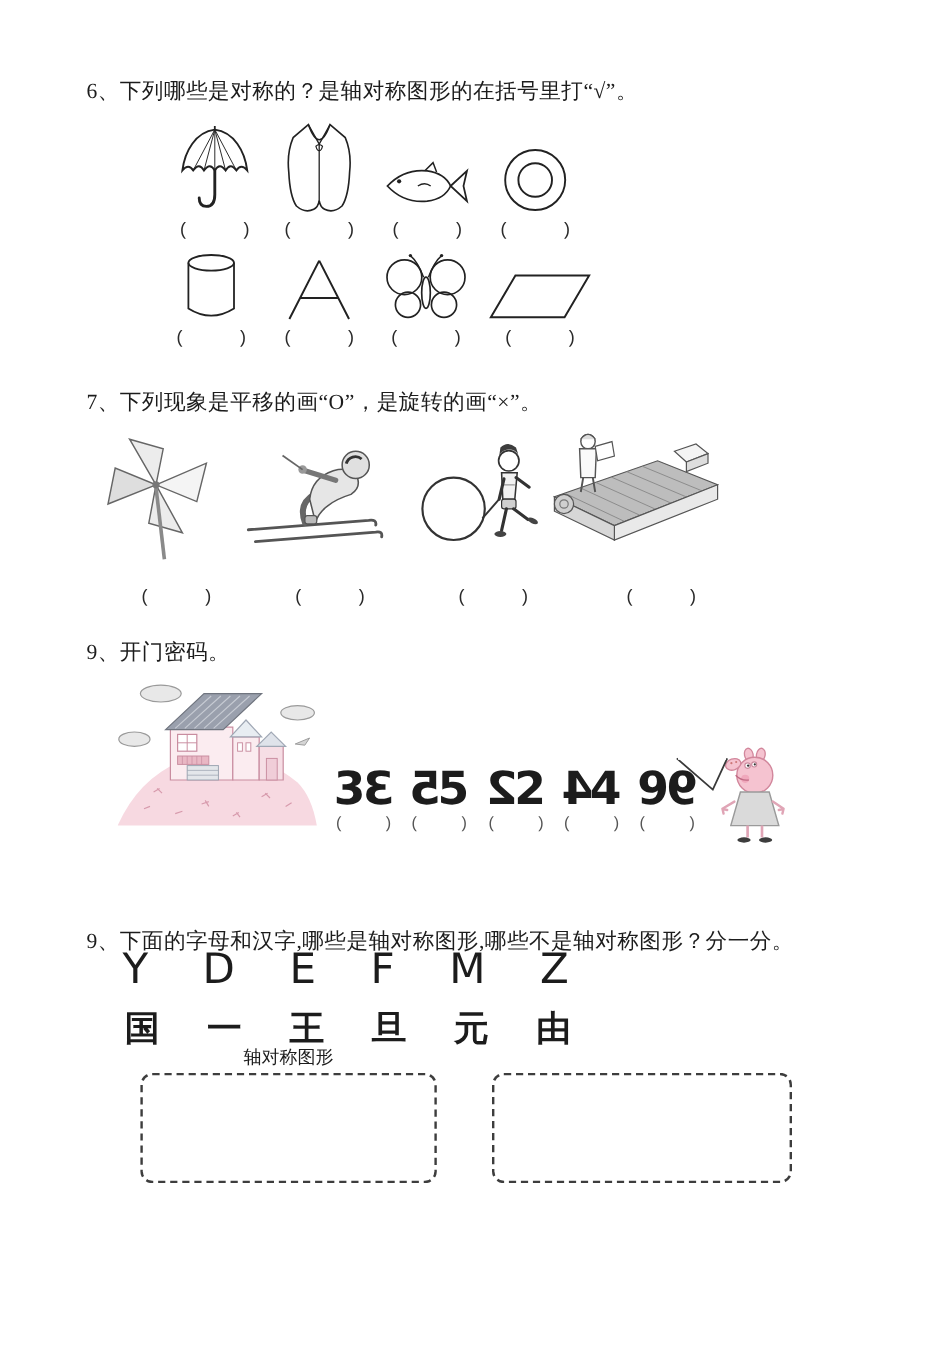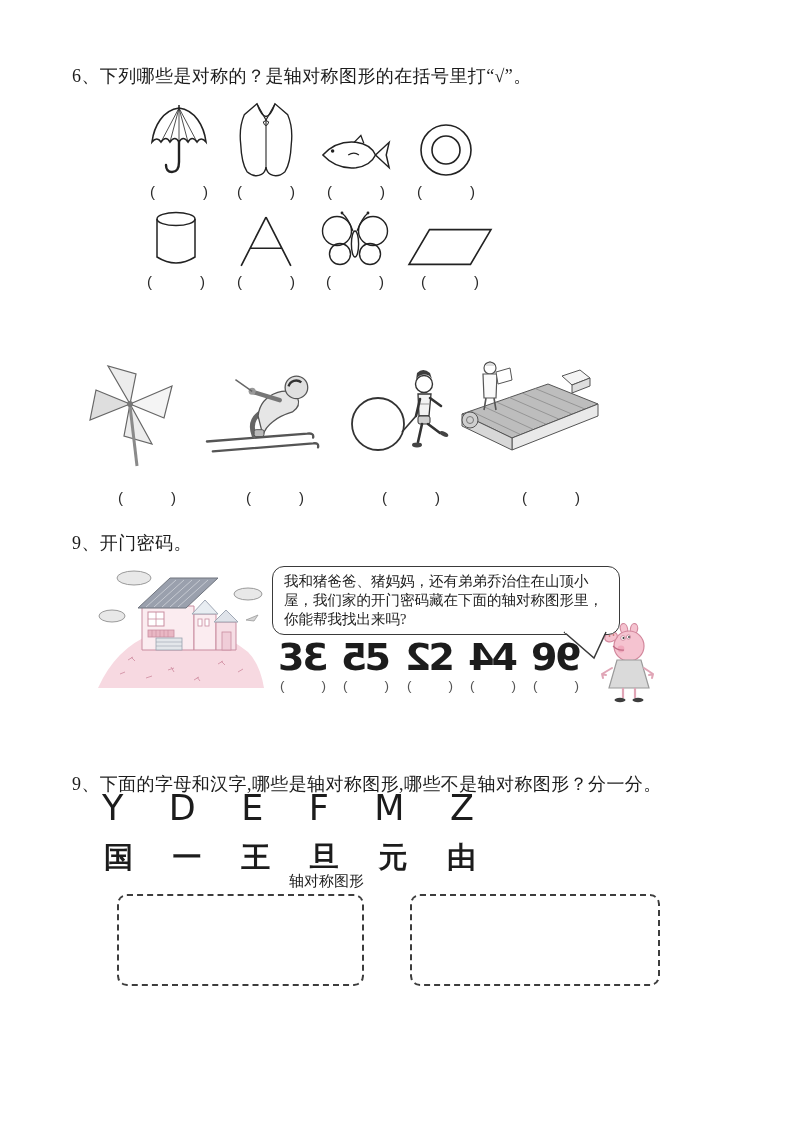--- a/index.html
+++ b/index.html
@@ -17,21 +17,21 @@
           background:#fff;z-index:2;}
   .tail{position:absolute;left:562px;top:631px;z-index:3;}
   .symrow-cell{position:absolute;display:flex;flex-direction:column;align-items:center;width:62px;}
   .sym{display:flex;font-family:"DejaVu Sans", sans-serif;font-weight:bold;font-size:38px;line-height:1;}
   .sym span:last-child{margin-left:-3px;}
   .sym .mir{display:inline-block;transform:scaleX(-1);}
   .rowflex{position:absolute;display:flex;justify-content:space-between;align-items:baseline;}
   .letters{left:102px;top:788px;width:372px;font-family:"DejaVu Sans", sans-serif;font-size:35px;}
   .hanzi{left:104px;top:838px;width:372px;font-family:"DejaVu Sans", sans-serif;
          font-size:29px;font-weight:600;}
-  .boxlabel{position:absolute;top:872px;text-align:right;font-size:15px;}
+  .boxlabel{position:absolute;top:872px;text-align:center;font-size:15px;}
   .dashbox{position:absolute;top:894px;height:88px;border:2px dashed #3d3d3d;border-radius:10px;background:#fff;}
 </style>
 </head>
 <body>
 
 <div class="page">
 
   <div class="qtitle" style="left:72px;top:64px">6、下列哪些是对称的？是轴对称图形的在括号里打“√”。</div>
 
   <div class="cell" style="left:133px;top:104px">
@@ -143,20 +143,21 @@
       <svg width="86" height="42" viewBox="0 0 84 40">
         <polygon points="22,3 82,3 62,37 2,37" fill="none" stroke="#222" stroke-width="1.6"></polygon>
       </svg>
     </div>
     <div class="paren">
       <span>(</span>
       <span>)</span>
     </div>
   </div>
 
+  <div class="qtitle" style="left:72px;top:323px">7、下列现象是平移的画“O”，是旋转的画“×”。</div>
 
   <div class="art" style="left:78px;top:360px">
     <svg width="104" height="108" viewBox="0 0 100 108">
       <path d="M50,44 L28,6 L56,14 Z" fill="#ececec" stroke="#666" stroke-width="1.2"></path>
       <path d="M50,44 L92,26 L84,58 Z" fill="#f4f4f4" stroke="#666" stroke-width="1.2"></path>
       <path d="M50,44 L72,84 L44,76 Z" fill="#ececec" stroke="#666" stroke-width="1.2"></path>
       <path d="M50,44 L10,60 L16,30 Z" fill="#dedede" stroke="#666" stroke-width="1.2"></path>
       <line x1="50" y1="46" x2="57" y2="106" stroke="#8a8a8a" stroke-width="3"></line>
       <circle cx="50" cy="44" r="3" fill="#777"></circle>
     </svg>
@@ -252,23 +253,20 @@
       <path d="M54,66 l0,7 M58,66 l0,7 M62,66 l0,7 M66,66 l0,7 M70,66 l0,7" stroke="#c98da0" stroke-width="0.6"></path>
       <rect x="58" y="74" width="26" height="12" fill="#e3e6ea" stroke="#9aa3b0" stroke-width="0.8"></rect>
       <path d="M58,78 L84,78 M58,82 L84,82" stroke="#9aa3b0" stroke-width="0.6"></path>
       <ellipse cx="36" cy="14" rx="17" ry="7" fill="#e8e8e8" stroke="#9a9a9a" stroke-width="1"></ellipse>
       <ellipse cx="14" cy="52" rx="13" ry="6" fill="#e8e8e8" stroke="#9a9a9a" stroke-width="1"></ellipse>
       <ellipse cx="150" cy="30" rx="14" ry="6" fill="#e8e8e8" stroke="#9a9a9a" stroke-width="1"></ellipse>
       <path d="M148,56 l12,-5 -4,6 z" fill="#d5d5d5" stroke="#9a9a9a" stroke-width="0.8"></path>
     </svg>
   </div>
 
-  <div class="bubble">
-    <span>我和猪爸爸、猪妈妈，还有弟弟乔治住在山顶小屋，我们家的开门密码藏在下面的轴对称图形里，你能帮我找出来吗?</span>
-  </div>
   <div class="tail">
     <svg width="50" height="32" viewBox="0 0 50 32">
       <path d="M2,1 L32,27 L44,1" fill="#fff" stroke="#3a3a3a" stroke-width="1.5"></path>
       <rect x="3" y="0" width="40" height="2.2" fill="#fff"></rect>
     </svg>
   </div>
 
   <div class="art" style="left:597px;top:616px">
     <svg width="60" height="88" viewBox="0 0 60 88">
       <ellipse cx="27" cy="13" rx="3.6" ry="5.5" fill="#f5c3d0" stroke="#d2879c" stroke-width="1.1" transform="rotate(-12 27 13)"></ellipse>

